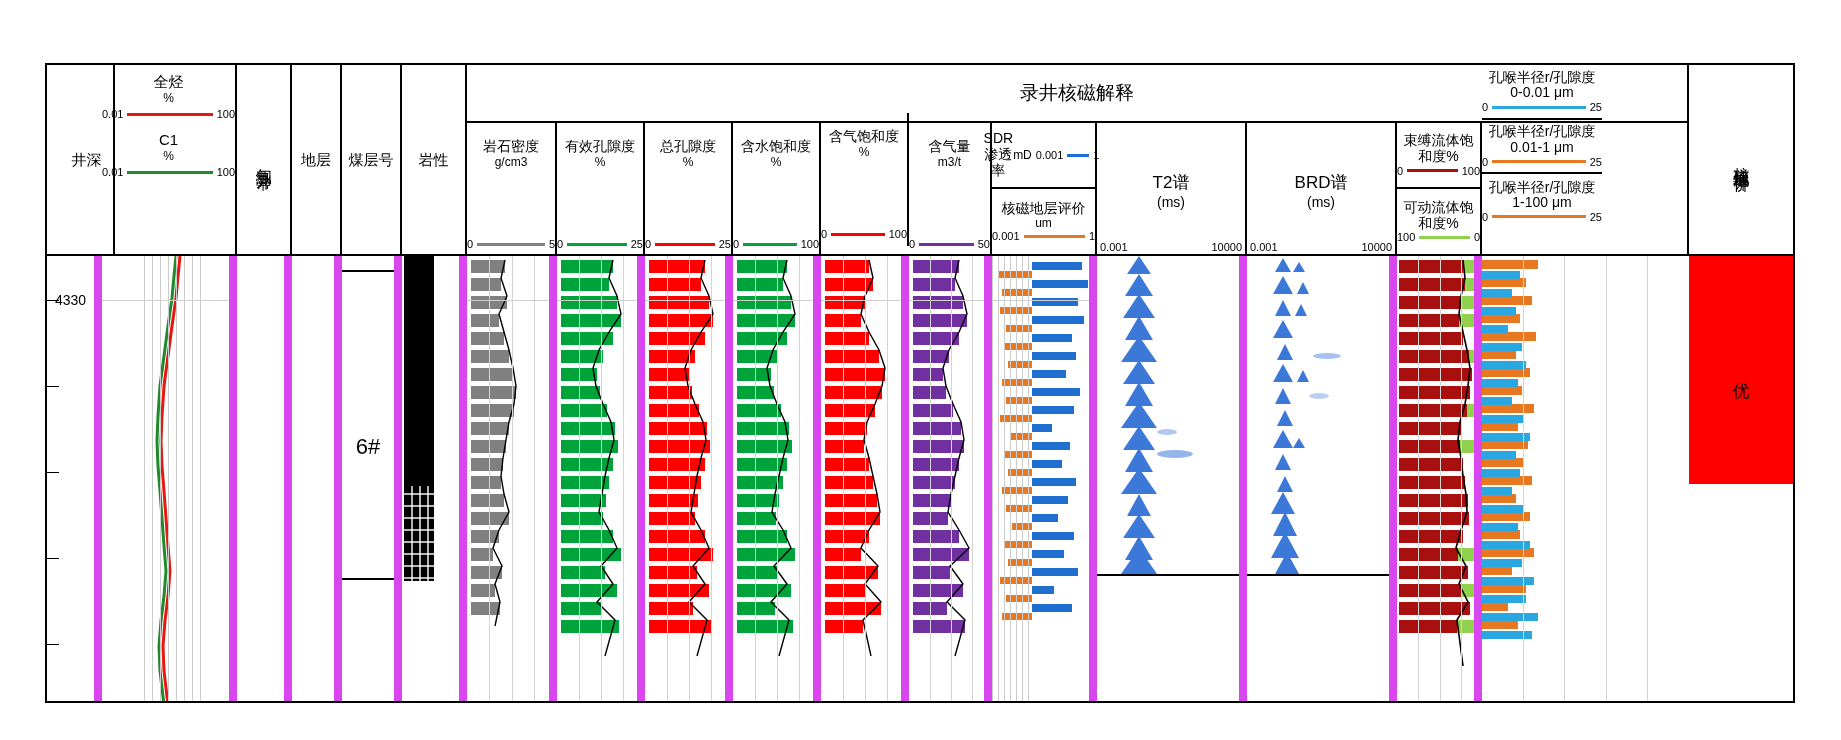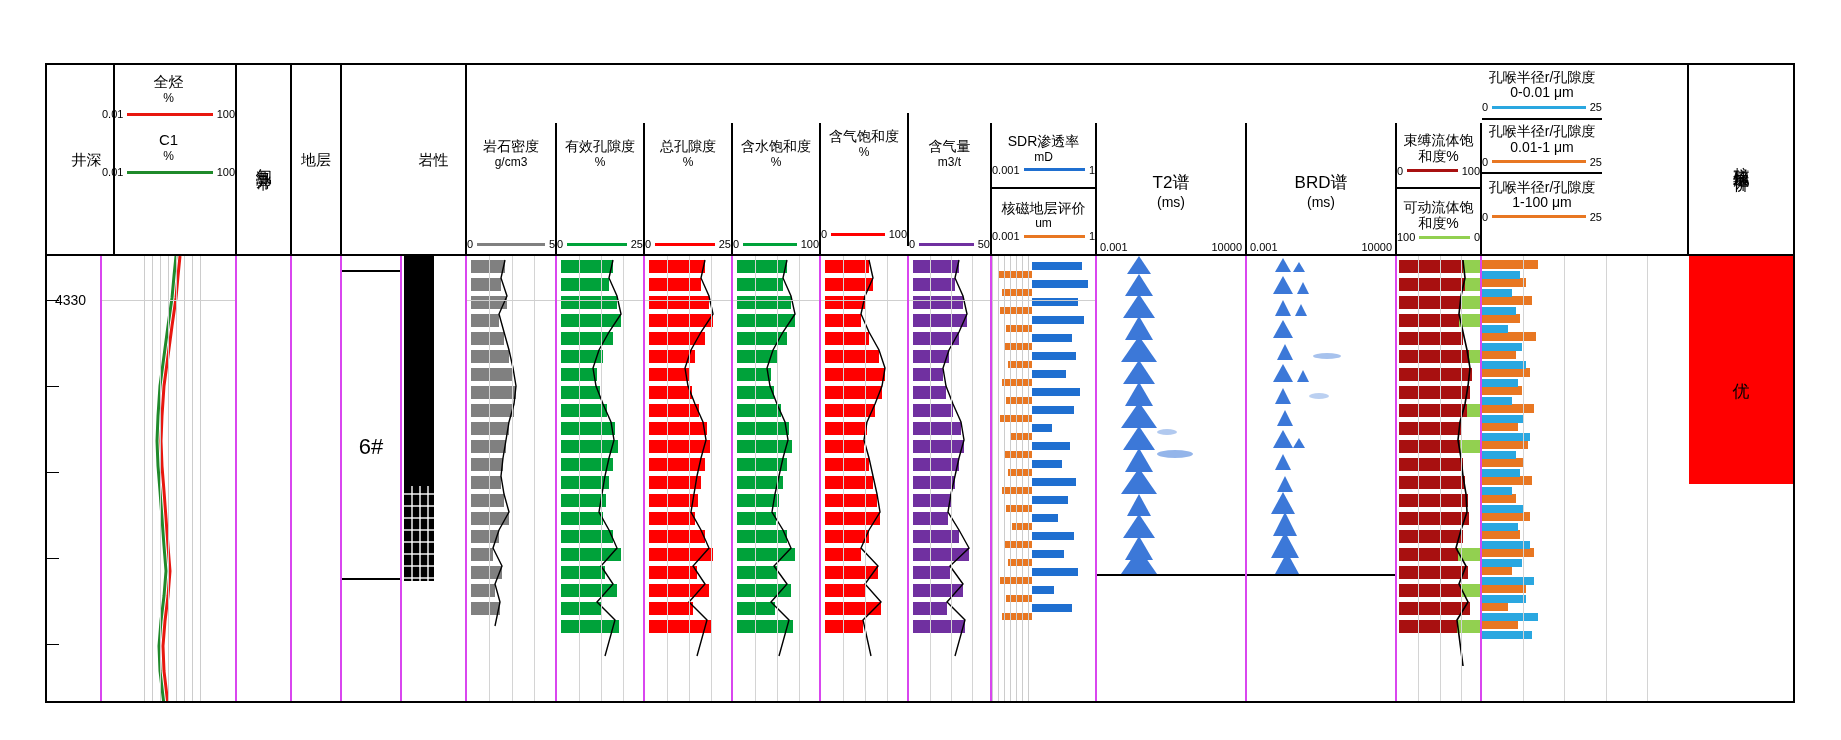--- a/index.html
+++ b/index.html
@@ -13,21 +13,21 @@
   .vtext{writing-mode:vertical-rl;text-orientation:upright;letter-spacing:2px;font-size:16px;}
   .scalebar{display:flex;align-items:center;justify-content:center;gap:4px;font-size:11px;width:100%;}
   .sb-line{height:3px;flex:1 1 auto;min-width:22px;}
   .curveName{font-size:15px;}
   .unit{font-size:12px;}
   .grp{position:absolute;box-sizing:border-box;}
   .grpTitle{position:absolute;left:0;top:0;width:100%;height:58px;display:flex;align-items:center;justify-content:center;font-size:19px;border-bottom:2px solid #000;box-sizing:border-box;}
   .track{position:absolute;box-sizing:border-box;border-right:2px solid #000;display:flex;flex-direction:column;align-items:center;justify-content:flex-start;padding-top:16px;text-align:center;}
   .track .nm{font-size:14px;line-height:1.12;}
   .body{position:absolute;left:0;top:191px;width:100%;bottom:0;}
-  .bcol{position:absolute;top:0;bottom:0;box-sizing:border-box;border-right:2px solid #d946ef;overflow:hidden;}
+  .bcol{position:absolute;top:0;bottom:0;box-sizing:border-box;border-right:8px solid #d946ef;overflow:hidden;}
   .bcol.last{border-right:none;}
   .gridv{position:absolute;top:0;bottom:0;width:1px;background:#d4d4d4;}
   .gridh{position:absolute;left:0;right:0;height:1px;background:#cfcfcf;}
   .depthlab{position:absolute;font-size:14px;left:8px;}
   .tick{position:absolute;left:0;width:12px;height:1px;background:#000;}
   svg{display:block;}
   .coal{position:absolute;background:#000;}
   .evalband{position:absolute;left:0;right:0;background:#ff0000;display:flex;align-items:center;justify-content:center;}
   .evaltext{writing-mode:vertical-rl;text-orientation:upright;font-size:17px;color:#000;letter-spacing:3px;}
 </style>
@@ -63,26 +63,30 @@
       </div>
 
       <div class="cell" style="left:190px;width:55px">
         <span class="vtext">气测异常</span>
       </div>
 
       <div class="cell" style="left:245px;width:50px">
         <span>地层</span>
       </div>
 
+      <div class="cell" style="left:295px;width:60px">
+        <span>煤层号</span>
+      </div>
 
       <div class="cell" style="left:355px;width:65px">
         <span>岩性</span>
       </div>
 
       <div class="grp" style="left:420px;top:0;width:1222px;height:100%;border-right:2px solid #000;">
+        <div class="grpTitle">录井核磁解释</div>
 
         <div class="track" style="left:0;top:58px;height:133px;width:90px">
           <div class="nm">岩石密度</div>
           <div class="unit">g/cm3</div>
           <div class="scalebar" style="margin-top:auto;margin-bottom:6px;padding:0 4px">
             <span>0</span>
             <span class="sb-line" style="background:#808080"></span>
             <span>5</span>
           </div>
         </div>
@@ -131,21 +135,21 @@
           <div class="nm">含气量</div>
           <div class="unit">m3/t</div>
           <div class="scalebar" style="margin-top:auto;margin-bottom:6px;padding:0 4px">
             <span>0</span>
             <span class="sb-line" style="background:#7030a0"></span>
             <span>50</span>
           </div>
         </div>
 
         <div class="track" style="left:525px;top:58px;height:133px;width:105px;padding:0">
-          <div style="height:66px;width:100%;border-bottom:2px solid #000;box-sizing:border-box;display:flex;flex-direction:column;align-items:center;justify-content:center">
+          <div style="height:66px;width:100%;border-bottom:2px solid #000;box-sizing:border-box;display:flex;flex-direction:row;align-items:center;justify-content:center">
             <div class="nm">SDR渗透率</div>
             <div class="unit">mD</div>
             <div class="scalebar" style="padding:0 4px">
               <span>0.001</span>
               <span class="sb-line" style="background:#1f6fd0"></span>
               <span>1</span>
             </div>
           </div>
           <div style="height:65px;width:100%;display:flex;flex-direction:column;align-items:center;justify-content:center">
             <div class="nm">核磁地层评价</div>

